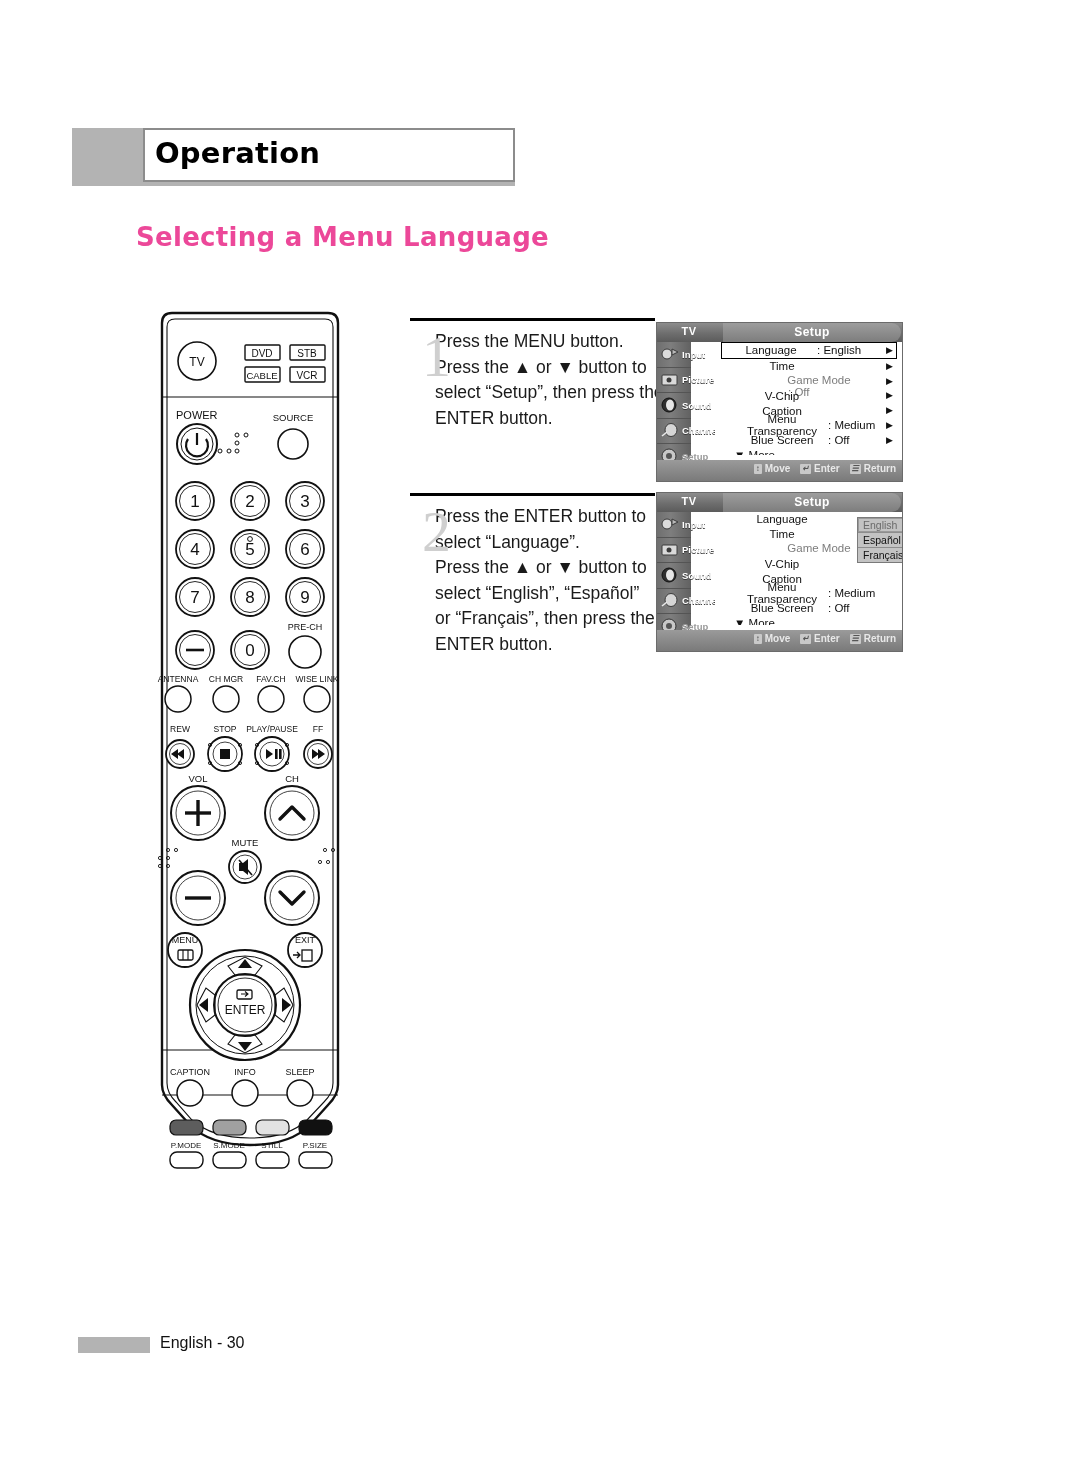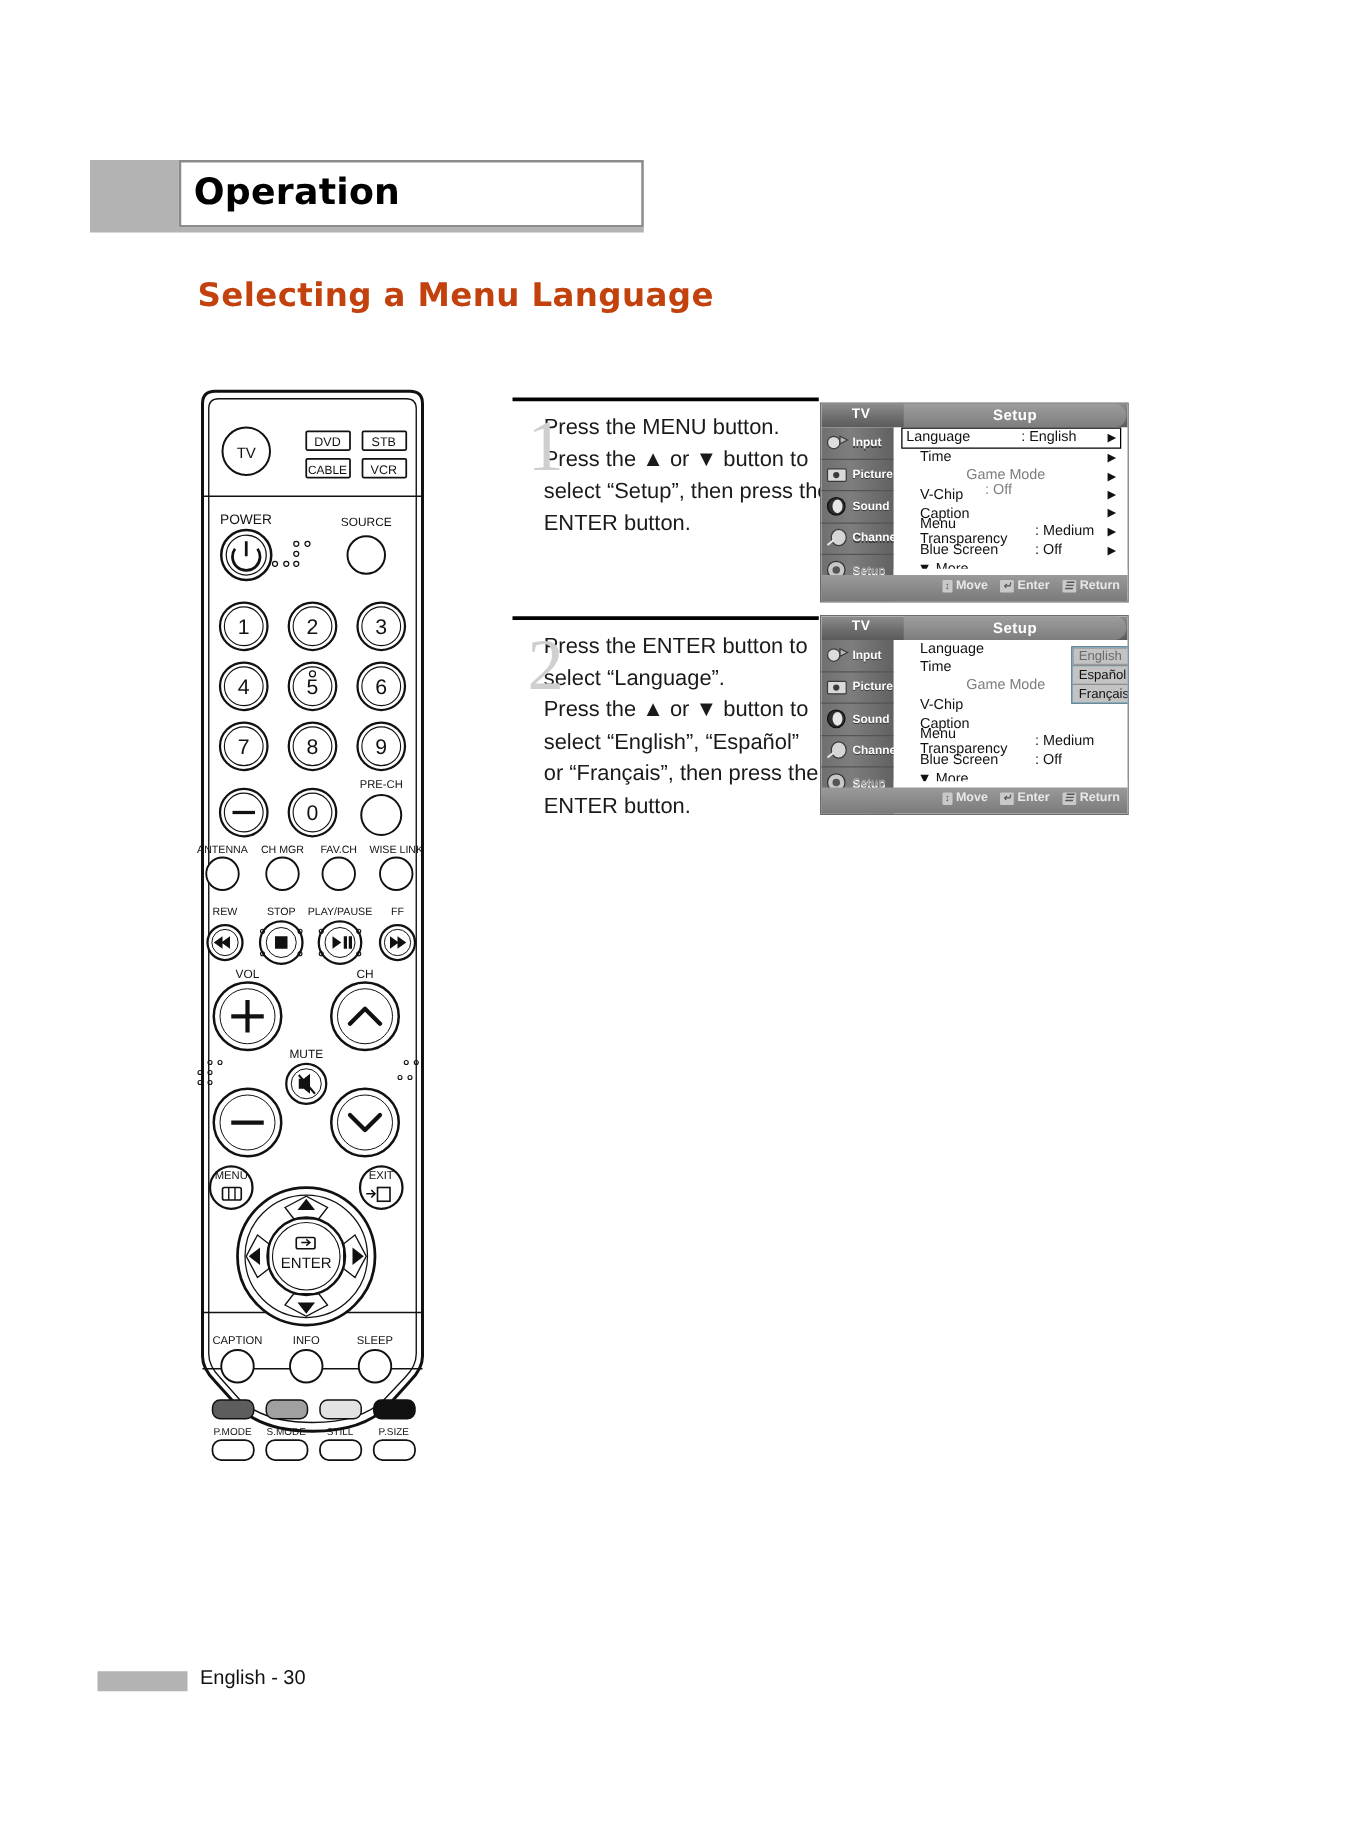--- a/index.html
+++ b/index.html
@@ -18,22 +18,22 @@
   .chapter-box{
     position:absolute;left:143px;top:128px;width:372px;height:54px;
     background:#ffffff;border:2px solid #8c8c8c;box-sizing:border-box;
   }
   .chapter-title{
     position:absolute;left:155px;top:136px;
     font-size:29px;font-weight:bold;color:#000;letter-spacing:.2px;
     font-family:"DejaVu Sans", sans-serif;
   }
   .section-title{
-    position:absolute;left:158px;top:222px;
-    font-size:26px;font-weight:bold;color:#c2410c;
+    position:absolute;left:136px;top:222px;
+    font-size:26px;font-weight:bold;color:#ec4899;
     font-family:"DejaVu Sans", sans-serif;letter-spacing:.3px;
   }
 
   
   .remote-wrap{position:absolute;left:140px;top:305px;width:220px;height:865px;}
   .remote-wrap svg{display:block;}
 
   
   .steps{position:absolute;left:410px;top:318px;width:245px;}
   .step{position:relative;}
@@ -78,40 +78,40 @@
     background:linear-gradient(180deg,#9d9d9d 0%,#7d7d7d 100%);
     border-radius:0 10px 10px 0;
   }
   .osd-tabtext{
     position:absolute;left:66px;top:2px;width:178px;
     text-align:center;color:#fff;font-size:12px;font-weight:bold;
     letter-spacing:.4px;
   }
 
   .osd-side{
-    position:absolute;left:0;top:19px;width:58px;bottom:0;
+    position:absolute;left:0;top:19px;width:34px;bottom:0;
     background:linear-gradient(90deg,#6f6f6f 0%,#7e7e7e 40%,#616161 100%);
   }
   .side-item{
     position:relative;height:24.5px;display:flex;align-items:center;
     border-bottom:1px solid #545454;
   }
   .side-ico{width:20px;height:18px;margin-left:3px;flex:0 0 auto;position:relative;}
   .side-lbl{
     color:#fff;font-size:9.5px;font-weight:bold;margin-left:2px;
     text-shadow:0 1px 0 #3a3a3a;
   }
   .side-item.active .side-lbl{color:#9b9b9b;text-shadow:0 1px 0 #fff;}
 
   .osd-body{position:absolute;left:58px;top:19px;right:0;bottom:21px;background:#fff;}
   .row{
     position:relative;height:14.8px;display:flex;align-items:center;
     padding-left:21px;font-size:11.5px;color:#111;
   }
-  .row .nm{width:92px;}
+  .row .nm{width:92px;text-align:center;}
   .row .vl{width:62px;}
   .row .ar{position:absolute;right:9px;top:2px;font-size:9px;color:#111;}
   .row.dim{color:#7d7d7d;flex-direction:column;}
   .row.sel{
     border:1px solid #000;height:16.8px;margin-left:6px;margin-right:5px;
     padding-left:3px;box-sizing:border-box;
   }
   .row.sel .ar{right:3px;}
   .row.more{padding-left:19px;font-size:11.5px;}
 

